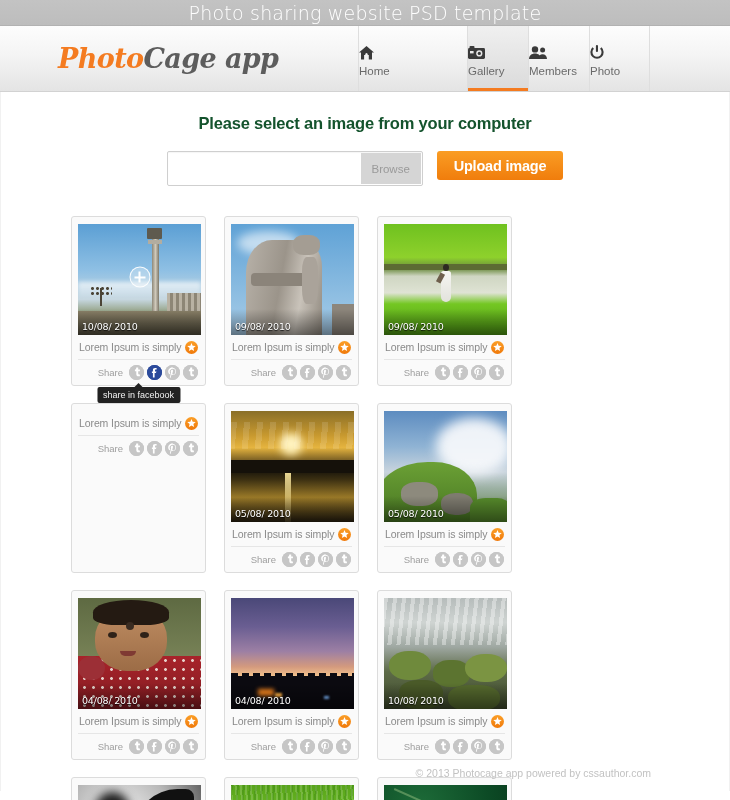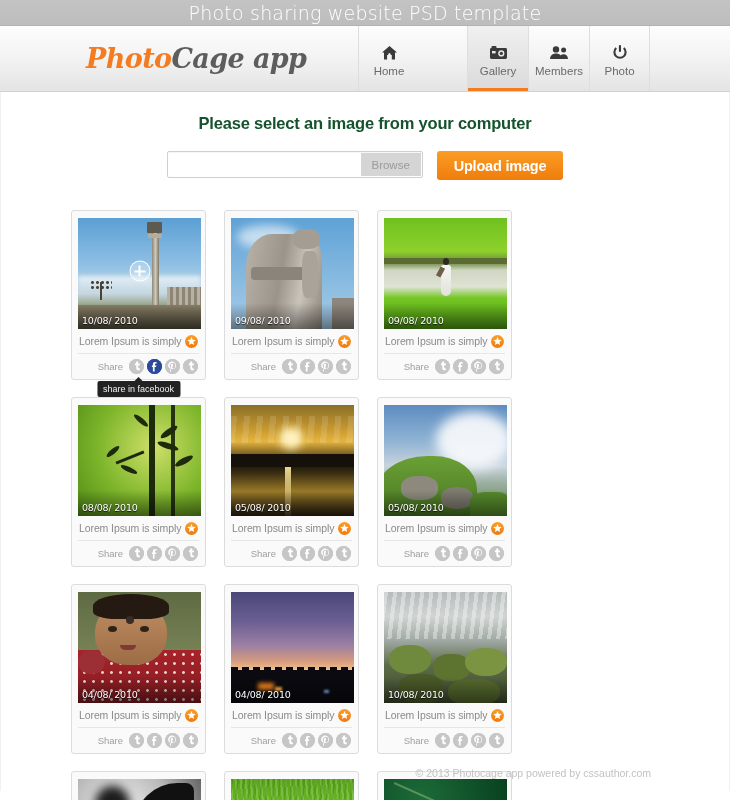--- a/index.html
+++ b/index.html
@@ -27,41 +27,41 @@
 
   
   .header {
     height: 66px;
     background: linear-gradient(#fdfdfd 0%, #f4f4f4 45%, #e4e4e4 100%);
     border-bottom: 1px solid #d2d2d2;
     display: flex; align-items: stretch;
     position: relative;
   }
   .logo {
-    margin-left: 86px;
+    margin-left: 58px;
     align-self: center;
     font-family: "DejaVu Serif", serif;
     font-style: italic;
     font-weight: bold;
     font-size: 27px;
     letter-spacing: -0.6px;
     white-space: nowrap;
   }
   .logo .lp { color: #f47b20; }
   .logo .lc { color: #5d5d5d; }
 
   .nav {
     position: absolute;
     right: 80px; top: 0; bottom: 0;
     display: flex; align-items: stretch;
   }
   .nav-item {
     width: 61px;
     display: flex; flex-direction: column;
-    align-items: center; justify-content: center;
+    align-items: flex-start; justify-content: center;
     border-left: 1px solid #dedede;
     position: relative;
     cursor: pointer;
     padding-top: 4px;
   }
   .nav-item:last-child { border-right: 1px solid #dedede; }
   .nav-item.active {
     background: linear-gradient(#f0f0f0 0%, #dadada 100%);
     margin-left: 48px;
   }
@@ -96,21 +96,21 @@
     letter-spacing: -0.2px;
   }
   .upload-row {
     margin-top: 18px;
     display: flex;
     justify-content: center;
     align-items: flex-start;
     gap: 14px;
   }
   .file-wrap {
-    width: 256px; height: 27px;
+    width: 256px; height: 35px;
     background: #fff;
     border: 1px solid #cfcfcf;
     border-radius: 2px;
     display: flex; align-items: stretch;
     box-shadow: inset 0 1px 1px rgba(0,0,0,.04);
   }
   .file-value { flex: 1; font-size: 11px; color: #555; padding: 6px; }
   .browse-btn {
     width: 60px;
     background: #d5d5d5;
@@ -464,36 +464,20 @@
           </span>
           <span class="soc" style="color:#c6c6c6">
             <svg width="15" height="15" viewBox="0 0 15 15">
               <circle cx="7.5" cy="7.5" r="7.5" fill="currentColor"></circle>
               <path fill="#fff" d="M7.3 2.6h1.9v1.9h1.7v1.7H9.2v2.4c0 .6.3.9.9.9h.8v1.8h-1.4c-1.5 0-2.2-.9-2.2-2.4V6.2H5.9V4.8c.9-.3 1.4-1 1.4-2.2z"></path>
             </svg>
           </span>
         </div>
       </div>
       <div class="card">
-        <div class="thumb">
-          <div class="pic">
-            <div style="position:absolute;inset:0;background:radial-gradient(circle at 62% 38%,#cfe06a,#7db52a 55%,#4f8b16)"></div>
-            <div style="position:absolute;left:58%;top:0;width:6px;height:100%;background:#1d2a0c"></div>
-            <div style="position:absolute;left:76%;top:0;width:4px;height:100%;background:#25330f"></div>
-            <div style="position:absolute;left:30%;top:46%;width:24%;height:3px;background:#1d2a0c;transform:rotate(-22deg)"></div>
-            <div style="position:absolute;left:22%;top:40%;width:16px;height:5px;background:#1d2a0c;border-radius:50%;transform:rotate(-40deg)"></div>
-            <div style="position:absolute;left:34%;top:56%;width:18px;height:5px;background:#1d2a0c;border-radius:50%;transform:rotate(25deg)"></div>
-            <div style="position:absolute;left:66%;top:22%;width:20px;height:6px;background:#1d2a0c;border-radius:50%;transform:rotate(-35deg)"></div>
-            <div style="position:absolute;left:64%;top:34%;width:22px;height:6px;background:#1d2a0c;border-radius:50%;transform:rotate(18deg)"></div>
-            <div style="position:absolute;left:78%;top:48%;width:20px;height:6px;background:#1d2a0c;border-radius:50%;transform:rotate(-28deg)"></div>
-            <div style="position:absolute;left:44%;top:12%;width:18px;height:5px;background:#1d2a0c;border-radius:50%;transform:rotate(40deg)"></div>
-          </div>
-          <div class="thumb-scrim"></div>
-          <div class="thumb-date">08/08/ 2010</div>
-        </div>
         <div class="card-caption">
           <span class="caption-text">Lorem Ipsum is simply</span>
           <span class="star">
             <svg width="9" height="9" viewBox="0 0 10 10">
               <path fill="#ffffff" d="M5 0l1.3 3.1 3.4.3-2.6 2.2.8 3.3L5 7.2 2.1 8.9l.8-3.3L.3 3.4l3.4-.3z"></path>
             </svg>
           </span>
         </div>
         <div class="card-share">
           <span class="share-label">Share</span>

